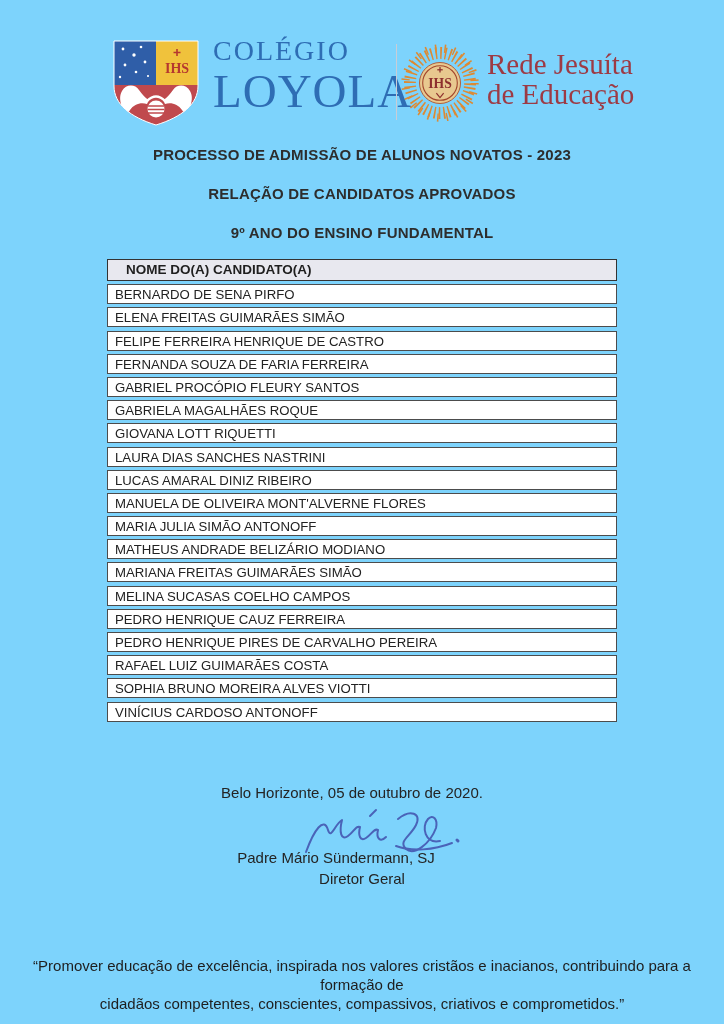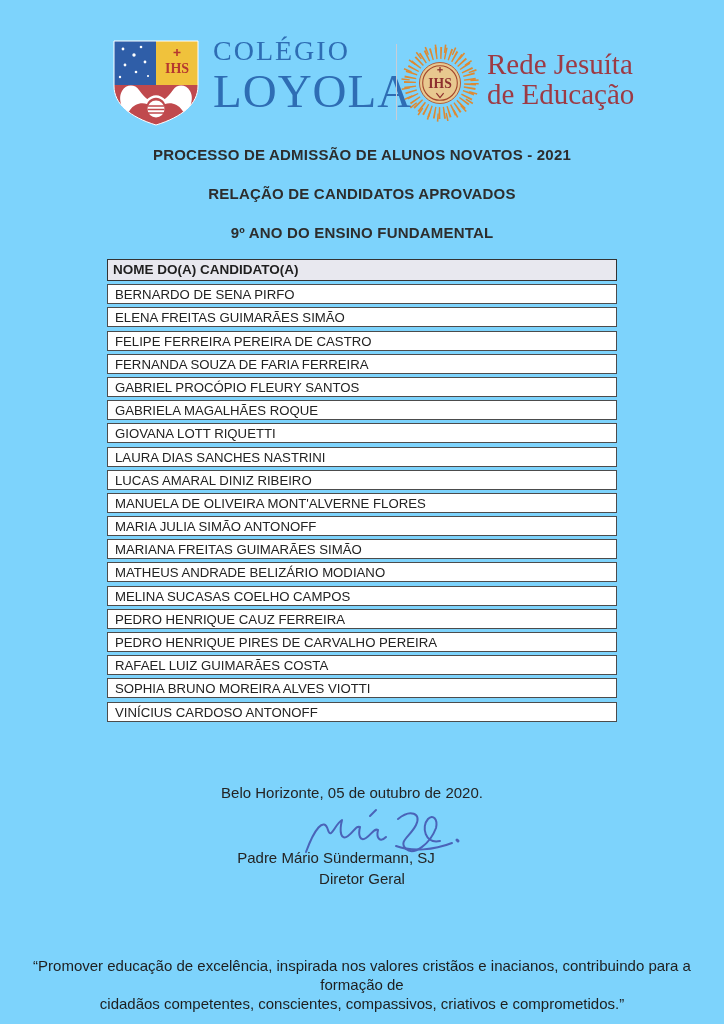--- a/index.html
+++ b/index.html
@@ -22,21 +22,21 @@
 
   
   .doc-titles { position:absolute; top:146px; left:0; width:724px; text-align:center; }
   .doc-title { font-weight:bold; font-size:15px; letter-spacing:0.2px; color:#2d2d2d; margin-bottom:22px; }
 
   
   .cand-table { position:absolute; top:259px; left:107px; width:510px; }
   .cand-header {
     height:22px; line-height:20px; background:#e8e8ef;
     border:1.5px solid #333333; font-weight:bold; font-size:13.5px;
-    padding-left:5px; color:#1f1f1f;
+    padding-left:18px; color:#1f1f1f;
   }
   .cand-rows .row {
     height:20px; line-height:19px; border:1px solid #4c4c4c;
     margin-top:3.2px; background:#ffffff; font-size:13.2px;
     padding-left:7px; color:#222222;
   }
 
   
   .date-line { position:absolute; top:784px; left:16px; width:672px; text-align:center; font-size:15px; color:#242424; }
   .signature { position:absolute; top:806px; left:300px; }
@@ -116,41 +116,41 @@
       <path d="M41,56 L45,61 L49,56" fill="none" stroke="#8d2f2e" stroke-width="1.3"></path>
     </svg>
 
     <div class="network-name">
       <div>Rede Jesuíta</div>
       <div>de Educação</div>
     </div>
   </div>
 
   <div class="doc-titles">
-    <div class="doc-title">PROCESSO DE ADMISSÃO DE ALUNOS NOVATOS - 2021</div>
+    <div class="doc-title">PROCESSO DE ADMISSÃO DE ALUNOS NOVATOS - 2023</div>
     <div class="doc-title">RELAÇÃO DE CANDIDATOS APROVADOS</div>
     <div class="doc-title">9º ANO DO ENSINO FUNDAMENTAL</div>
   </div>
 
   <div class="cand-table">
     <div class="cand-header">NOME DO(A) CANDIDATO(A)</div>
     <div class="cand-rows">
         <div class="row">BERNARDO DE SENA PIRFO</div>
         <div class="row">ELENA FREITAS GUIMARÃES SIMÃO</div>
-        <div class="row">FELIPE FERREIRA PEREIRA DE CASTRO</div>
+        <div class="row">FELIPE FERREIRA HENRIQUE DE CASTRO</div>
         <div class="row">FERNANDA SOUZA DE FARIA FERREIRA</div>
         <div class="row">GABRIEL PROCÓPIO FLEURY SANTOS</div>
         <div class="row">GABRIELA MAGALHÃES ROQUE</div>
         <div class="row">GIOVANA LOTT RIQUETTI</div>
         <div class="row">LAURA DIAS SANCHES NASTRINI</div>
         <div class="row">LUCAS AMARAL DINIZ RIBEIRO</div>
         <div class="row">MANUELA DE OLIVEIRA MONT'ALVERNE FLORES</div>
         <div class="row">MARIA JULIA SIMÃO ANTONOFF</div>
+        <div class="row">MATHEUS ANDRADE BELIZÁRIO MODIANO</div>
         <div class="row">MARIANA FREITAS GUIMARÃES SIMÃO</div>
-        <div class="row">MATHEUS ANDRADE BELIZÁRIO MODIANO</div>
         <div class="row">MELINA SUCASAS COELHO CAMPOS</div>
         <div class="row">PEDRO HENRIQUE CAUZ FERREIRA</div>
         <div class="row">PEDRO HENRIQUE PIRES DE CARVALHO PEREIRA</div>
         <div class="row">RAFAEL LUIZ GUIMARÃES COSTA</div>
         <div class="row">SOPHIA BRUNO MOREIRA ALVES VIOTTI</div>
         <div class="row">VINÍCIUS CARDOSO ANTONOFF</div>
       </div>
   </div>
 
   <div class="date-line">Belo Horizonte, 05 de outubro de 2020.</div>

